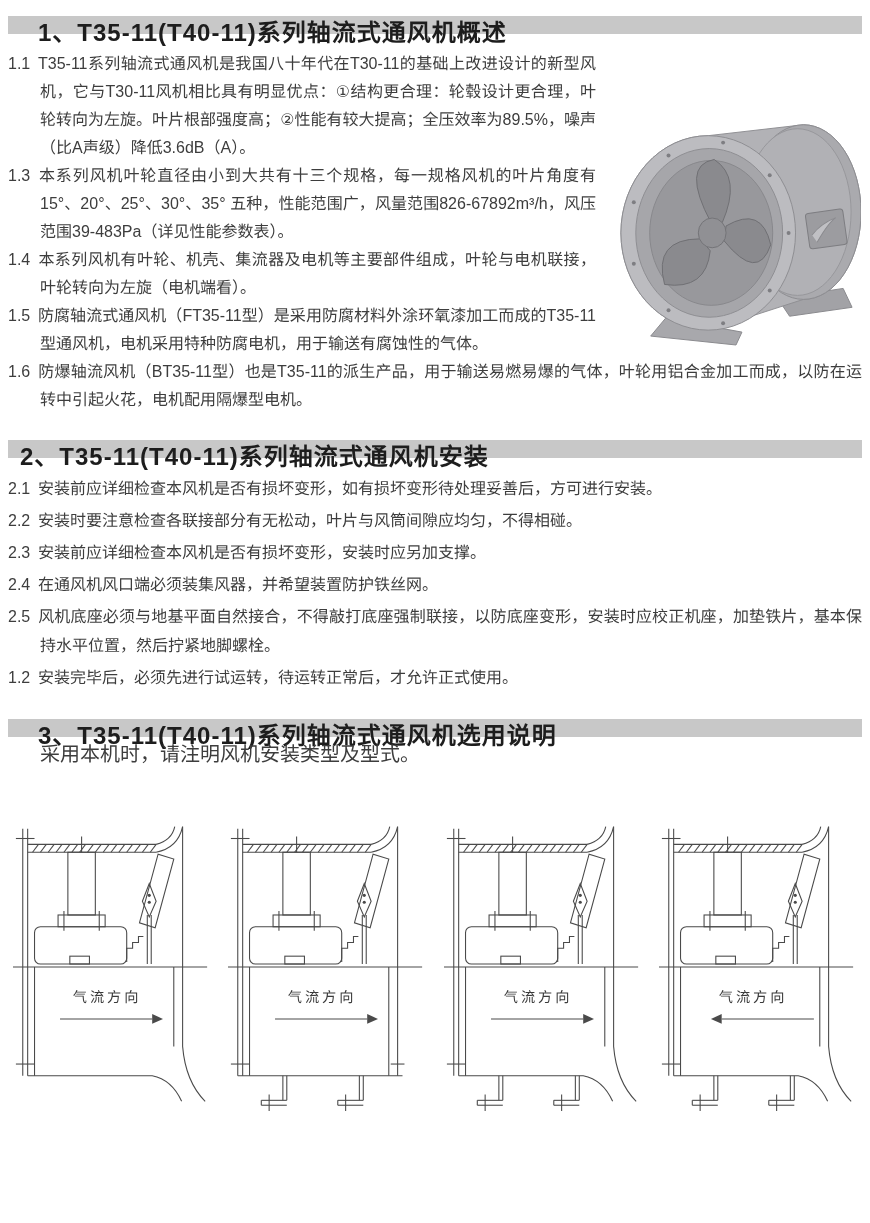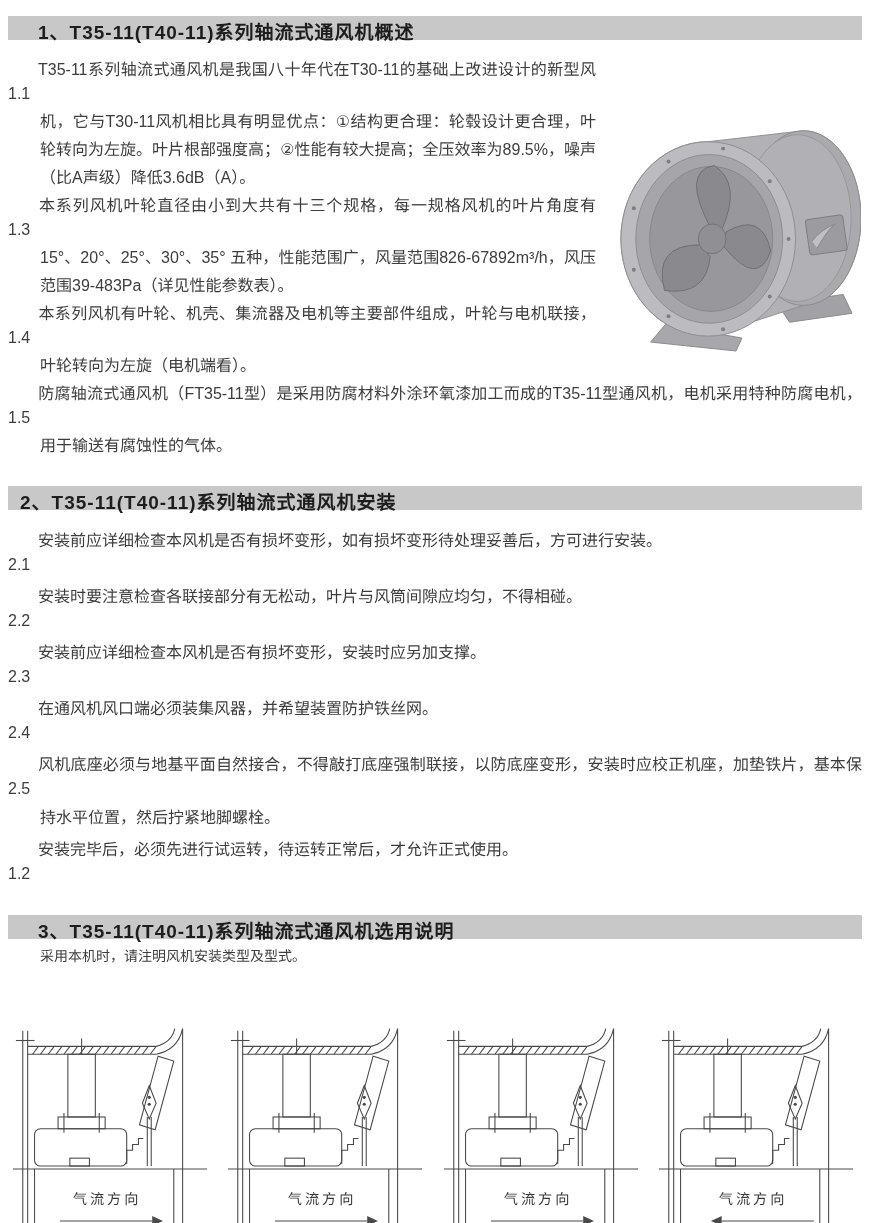--- a/index.html
+++ b/index.html
@@ -1,28 +1,28 @@
 <!DOCTYPE html>
 <html lang="zh-CN"><head>
 <meta charset="utf-8">
 <style>
   html,body{margin:0;padding:0;background:#fff;}
   body{width:870px;font-family:"Liberation Sans","DejaVu Sans",sans-serif;color:#3d3d3d;}
   .page{width:870px;min-height:1223px;box-sizing:border-box;padding:8px 8px 10px 8px;overflow:hidden;}
-  .secbar{background:#c8c8c8;color:#1d1d1d;font-weight:bold;font-size:19px;height:24px;line-height:34px;
+  .secbar{background:#c8c8c8;color:#1d1d1d;font-weight:bold;font-size:24px;height:18px;line-height:34px;
           padding-left:30px;letter-spacing:1px;box-sizing:border-box;}
   .bar1{margin:8px 0 16px 0;}
   .bar2{margin:26px 0 16px 0;padding-left:12px;}
   .bar3{margin:24px 0 4px 0;}
   .sec-content{overflow:hidden;}
   .para{font-size:16px;line-height:28px;margin:0;padding-left:32px;text-indent:-32px;text-align:justify;}
-  .para .num{display:inline-block;width:30px;text-indent:0;vertical-align:top;margin-top:24px;}
+  .para .num{display:inline-block;width:30px;text-indent:0;vertical-align:top;}
   .para2{line-height:29px;margin-bottom:3px;}
   .photo{float:right;width:252px;height:296px;margin:0 0 4px 14px;display:flex;align-items:flex-end;justify-content:center;}
-  .intro{font-size:14px;line-height:26px;padding-left:32px;margin:0 0 6px 0;}
+  .intro{font-size:20px;line-height:26px;padding-left:32px;margin:0 0 6px 0;}
   .diagrams{margin-top:46px;display:flex;justify-content:space-between;align-items:flex-end;}
   .diag{margin:0;width:208px;text-align:center;}
   .diag svg{display:block;margin:0 auto;}
 </style>
 </head>
 <body>
 
 <div class="page">
 
   <div class="secbar bar1">1、T35-11(T40-11)系列轴流式通风机概述</div>
@@ -65,20 +65,21 @@
             <circle cx="113" cy="49" r="2"></circle>
             <circle cx="160" cy="82" r="2"></circle>
         </g>
       </svg>
     </div>
 
     <p class="para"><span class="num">1.1</span><span>T35-11系列轴流式通风机是我国八十年代在T30-11的基础上改进设计的新型风机，它与T30-11风机相比具有明显优点：①结构更合理：轮毂设计更合理，叶轮转向为左旋。叶片根部强度高；②性能有较大提高；全压效率为89.5%，噪声（比A声级）降低3.6dB（A）。</span></p>
     <p class="para"><span class="num">1.3</span><span>本系列风机叶轮直径由小到大共有十三个规格，每一规格风机的叶片角度有15°、20°、25°、30°、35° 五种，性能范围广，风量范围826-67892m³/h，风压范围39-483Pa（详见性能参数表）。</span></p>
     <p class="para"><span class="num">1.4</span><span>本系列风机有叶轮、机壳、集流器及电机等主要部件组成，叶轮与电机联接，叶轮转向为左旋（电机端看）。</span></p>
     <p class="para"><span class="num">1.5</span><span>防腐轴流式通风机（FT35-11型）是采用防腐材料外涂环氧漆加工而成的T35-11型通风机，电机采用特种防腐电机，用于输送有腐蚀性的气体。</span></p>
+    <p class="para"><span class="num">1.6</span><span>防爆轴流风机（BT35-11型）也是T35-11的派生产品，用于输送易燃易爆的气体，叶轮用铝合金加工而成，以防在运转中引起火花，电机配用隔爆型电机。</span></p>
   </div>
 
   <div class="secbar bar2">2、T35-11(T40-11)系列轴流式通风机安装</div>
 
   <div class="sec-content">
     <p class="para para2"><span class="num">2.1</span><span>安装前应详细检查本风机是否有损坏变形，如有损坏变形待处理妥善后，方可进行安装。</span></p>
     <p class="para para2"><span class="num">2.2</span><span>安装时要注意检查各联接部分有无松动，叶片与风筒间隙应均匀，不得相碰。</span></p>
     <p class="para para2"><span class="num">2.3</span><span>安装前应详细检查本风机是否有损坏变形，安装时应另加支撑。</span></p>
     <p class="para para2"><span class="num">2.4</span><span>在通风机风口端必须装集风器，并希望装置防护铁丝网。</span></p>
     <p class="para para2"><span class="num">2.5</span><span>风机底座必须与地基平面自然接合，不得敲打底座强制联接，以防底座变形，安装时应校正机座，加垫铁片，基本保持水平位置，然后拧紧地脚螺栓。</span></p>

